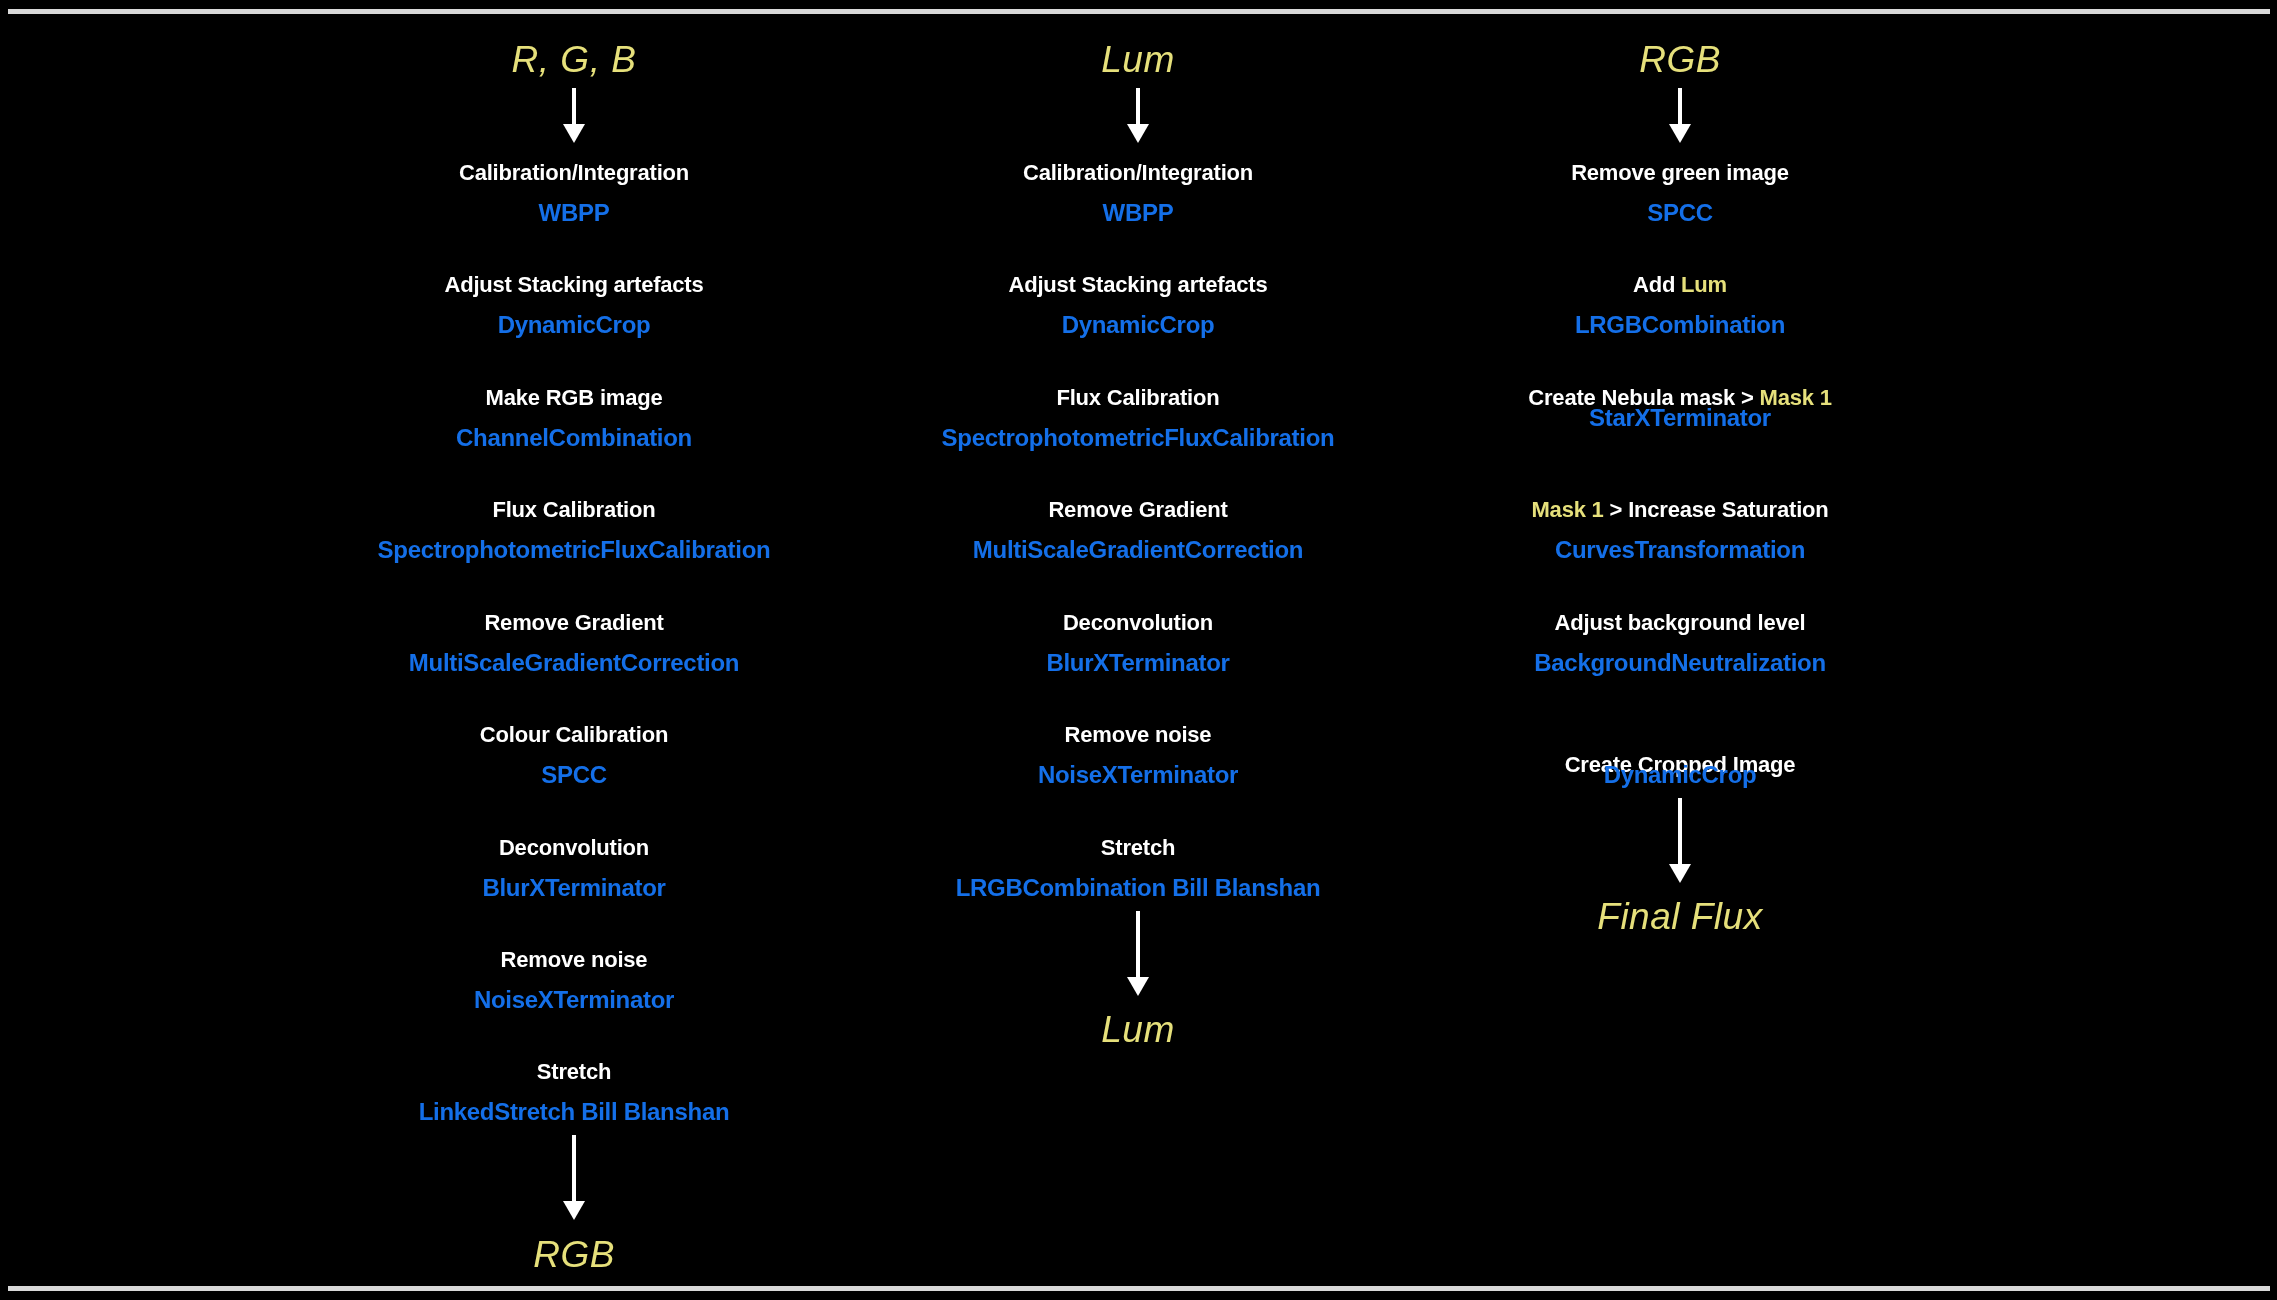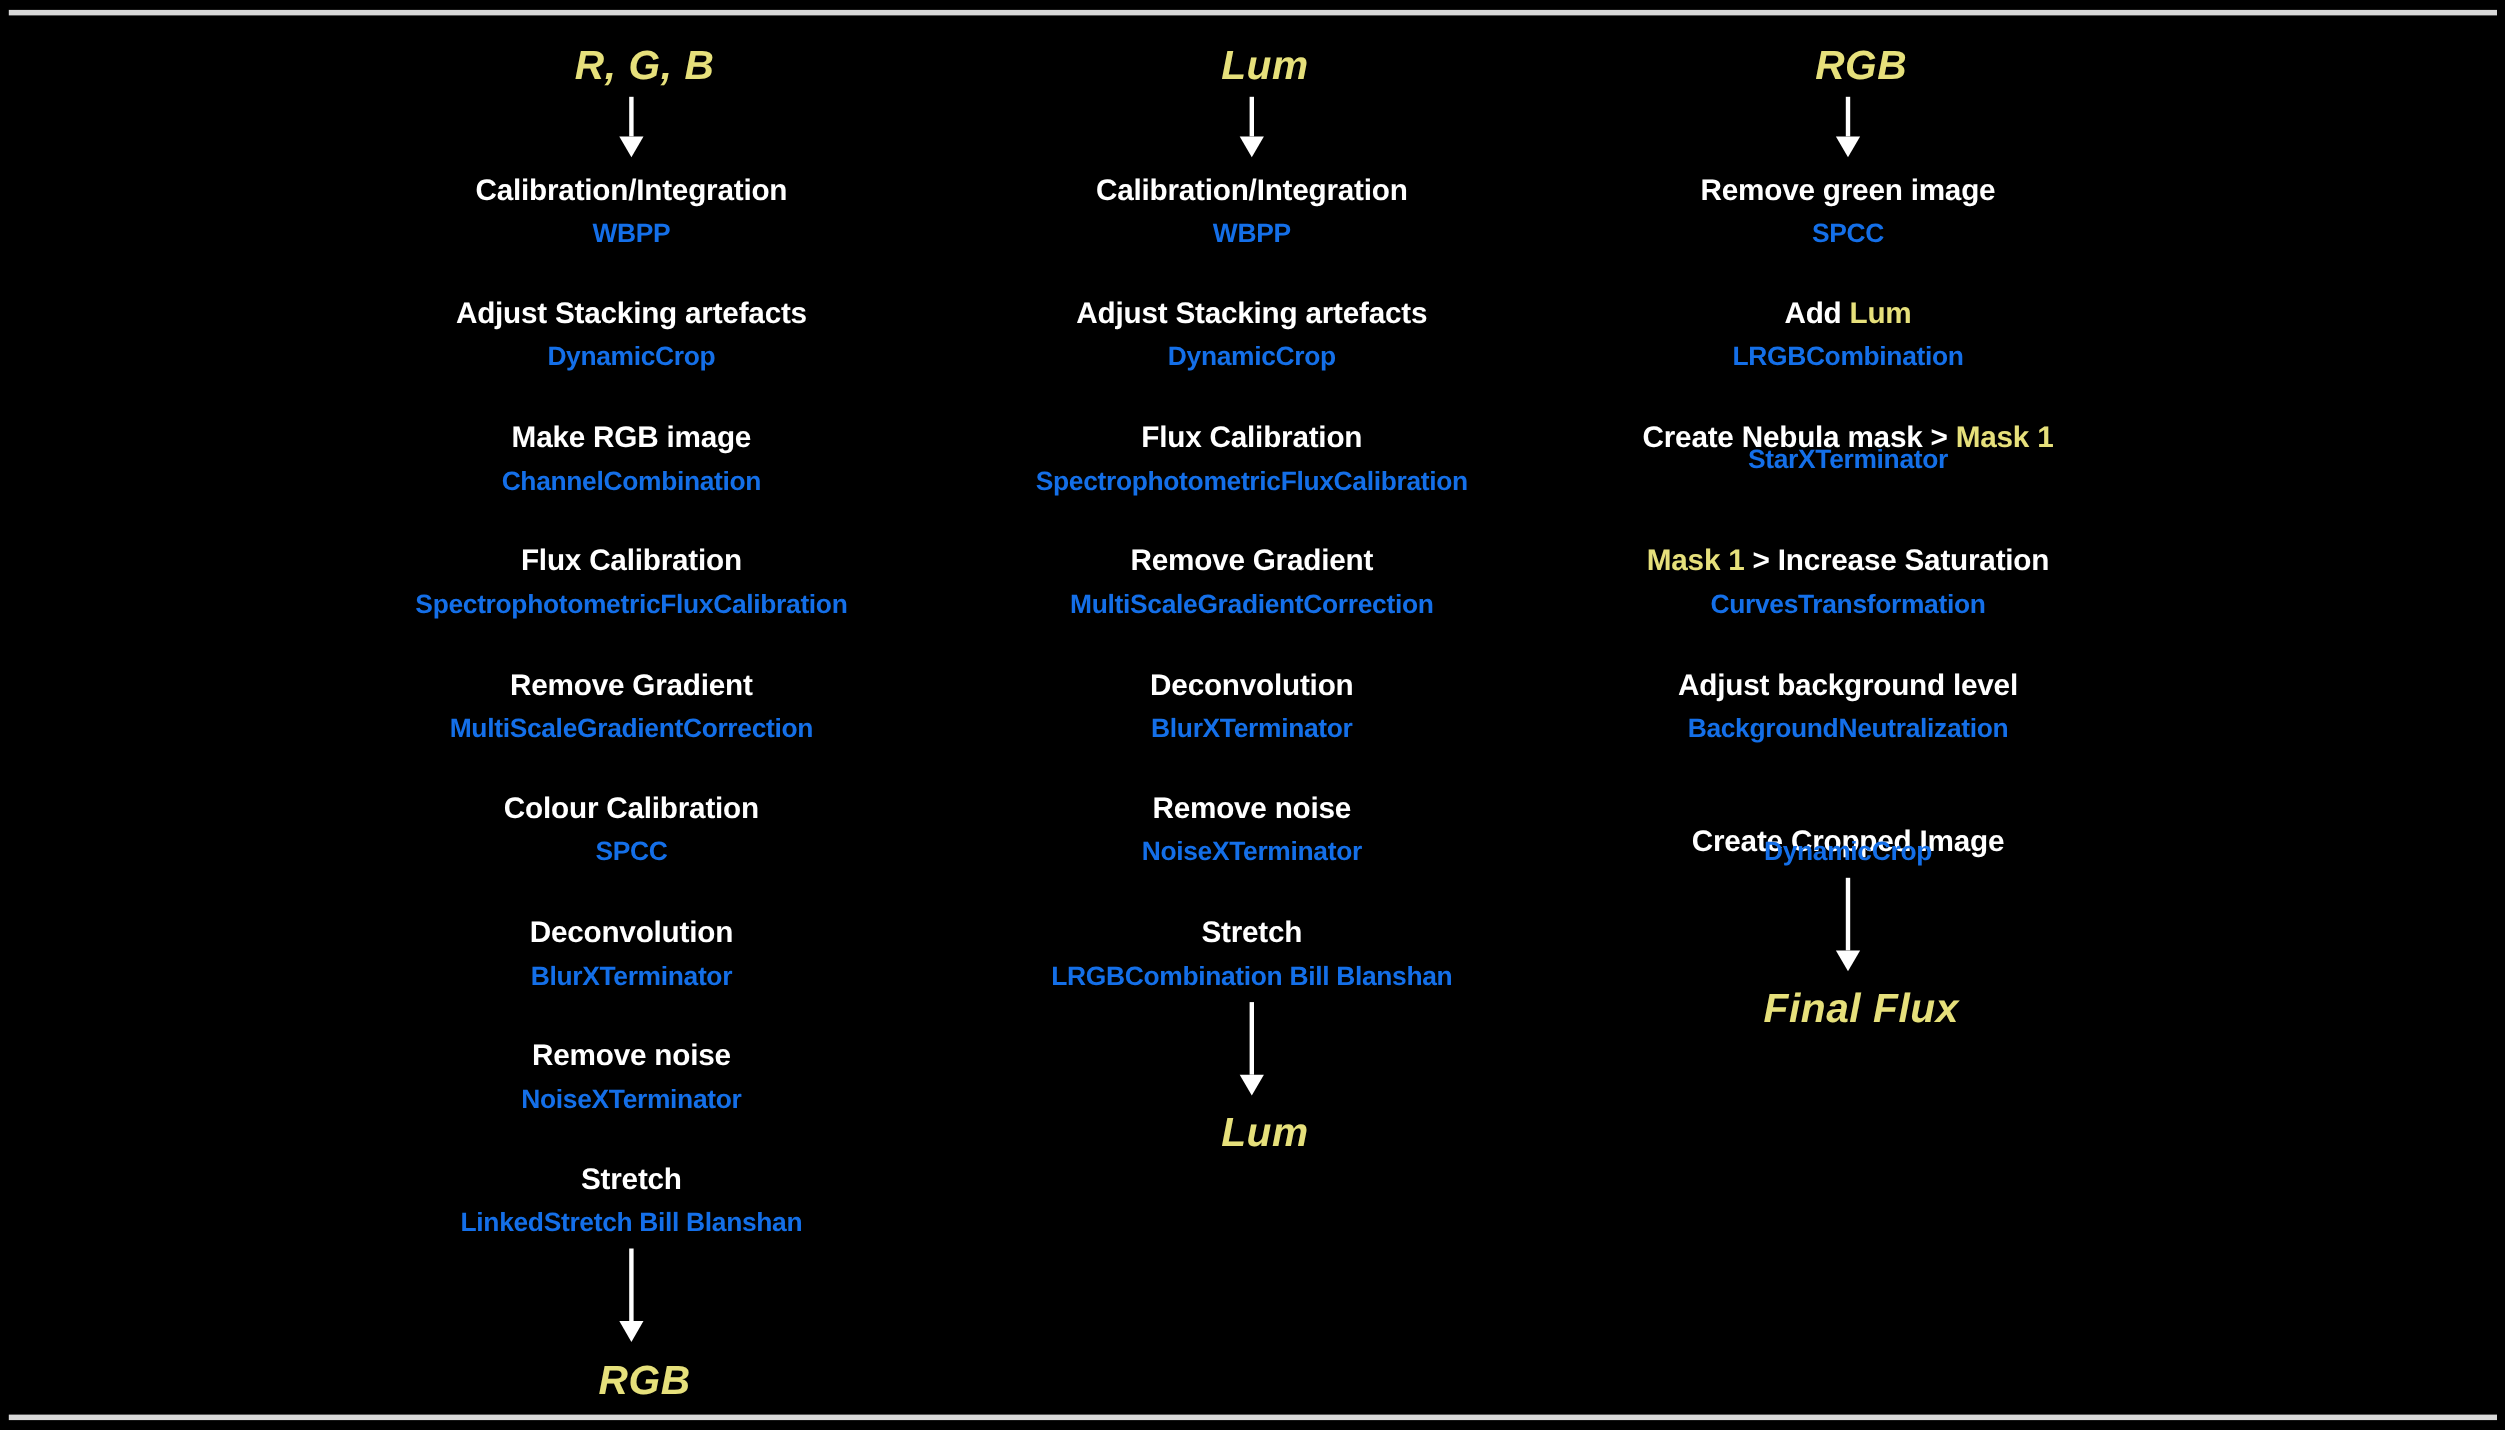--- a/index.html
+++ b/index.html
@@ -12,27 +12,27 @@
   html,body{margin:0;padding:0;background:#000;}
   .canvas{
     position:relative;width:2277px;height:1300px;background:#000;
     overflow:hidden;font-family:"Liberation Sans", sans-serif;
   }
   .frame-line{position:absolute;left:8px;width:2262px;height:5px;background:var(--frame);}
   .frame-top{top:9px;}
   .frame-bottom{top:1286px;}
   .col{position:absolute;top:0;width:700px;text-align:center;}
   .hdr,.outlbl{
-    position:absolute;left:12px;width:100%;transform:translateY(-50%);
-    font-style:italic;font-weight:700;font-size:37px;color:var(--label);
+    position:absolute;left:0;width:100%;transform:translateY(-50%);
+    font-style:italic;font-weight:400;font-size:37px;color:var(--label);
     letter-spacing:0.5px;
   }
   .step-title{
     position:absolute;left:0;width:100%;transform:translateY(-50%);
-    font-weight:700;font-size:27px;color:var(--title);letter-spacing:-0.2px;
+    font-weight:700;font-size:22px;color:var(--title);letter-spacing:-0.2px;
   }
   .step-tool{
     position:absolute;left:0;width:100%;transform:translateY(-50%);
     font-weight:700;font-size:24px;color:var(--tool);letter-spacing:-0.3px;
   }
   .yellow{color:var(--label);}
   .arrow{
     position:absolute;left:50%;transform:translateX(-50%);
     display:flex;flex-direction:column;align-items:center;
   }

